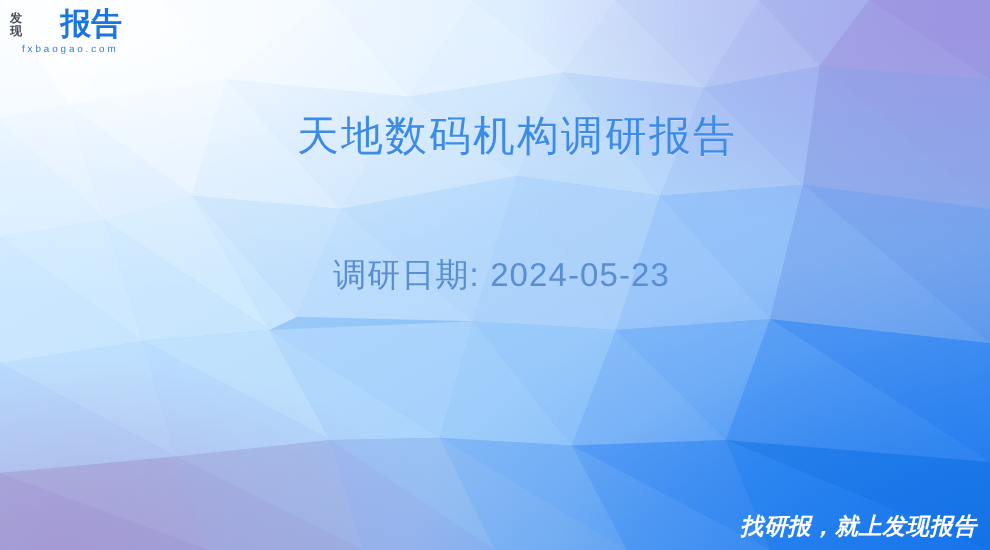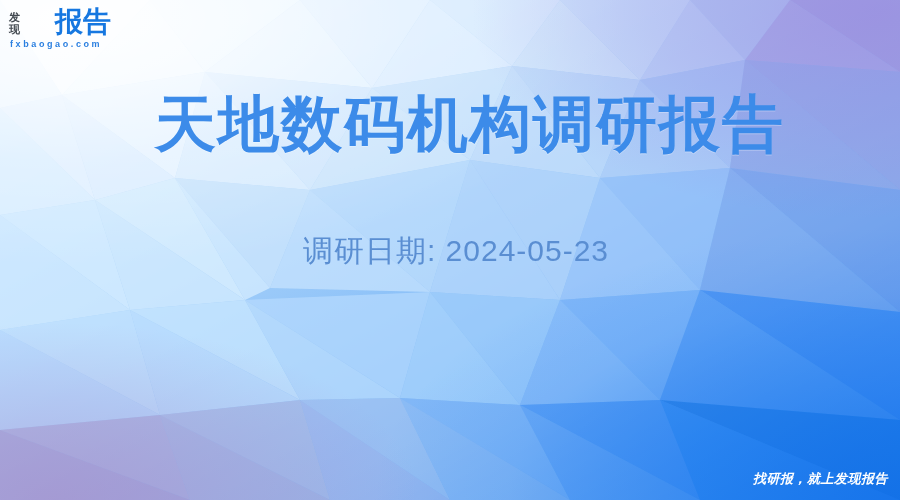--- a/index.html
+++ b/index.html
@@ -94,39 +94,39 @@
   #logo-word {
     font-size: 28px;
     line-height: 28px;
     font-weight: 900;
     color: #1677e0;
     letter-spacing: 0px;
     margin-left: 32px;
   }
   #logo-domain {
     margin-top: 3px;
-    margin-left: 1px;
+    margin-left: 11px;
     font-size: 9px;
     line-height: 10px;
-    font-weight: 700;
+    font-weight: 400;
     color: #2a7fe0;
     letter-spacing: 2.6px;
     font-family: "Liberation Sans", "DejaVu Sans", sans-serif;
   }
 
   
   #title {
     position: absolute;
     left: 0;
     right: 0;
     top: 88px;
     text-align: center;
-    font-size: 61px;
+    font-size: 38px;
     line-height: 72px;
-    font-weight: 700;
+    font-weight: 400;
     color: #3c8be9;
     letter-spacing: 2px;
     text-shadow: 0 1px 0 rgba(255,255,255,0.28);
     z-index: 5;
     white-space: nowrap;
     padding-left: 40px;
   }
   #subtitle {
     position: absolute;
     left: 0;
@@ -141,21 +141,21 @@
     z-index: 5;
     white-space: nowrap;
     padding-left: 12px;
   }
 
   
   #tagline {
     position: absolute;
     right: 12px;
     bottom: 10px;
-    font-size: 13px;
+    font-size: 21px;
     line-height: 22px;
     font-weight: 700;
     font-style: italic;
     color: #ffffff;
     letter-spacing: 0.5px;
     z-index: 6;
     white-space: nowrap;
   }
 </style>
 </head>

